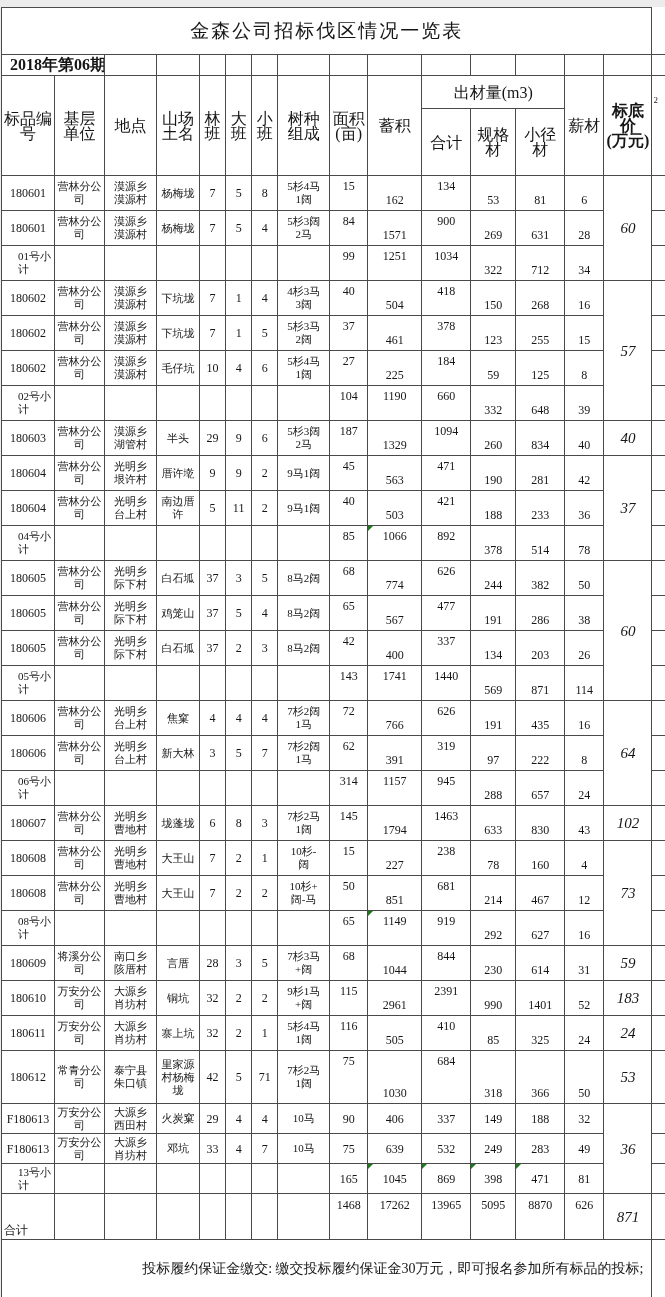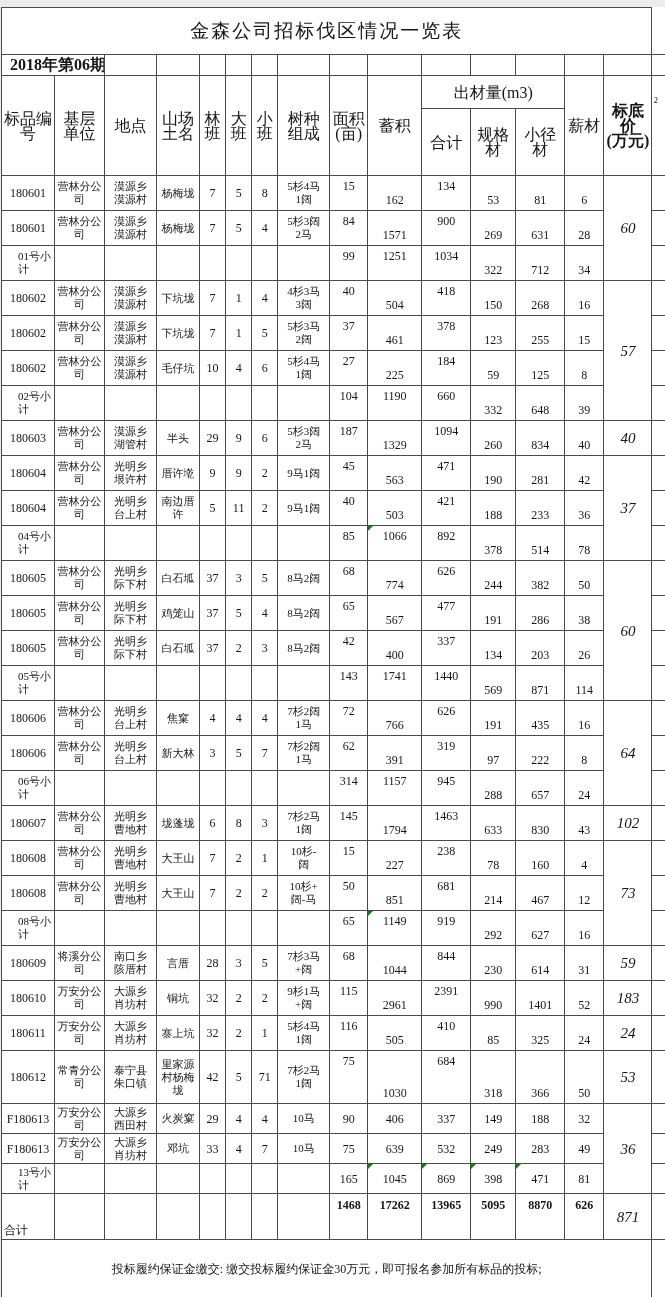--- a/index.html
+++ b/index.html
@@ -15,28 +15,28 @@
   tr.hr2 td{height:64px;}
   td.hd{font-size:16px;line-height:15px;}
   td.hd-bold{font-weight:bold;}
   td.cjk{font-size:11px;line-height:13px;}
   tr.rh{height:35px;}
   tr.rbig{height:53px;}
   tr.rflat{height:30px;}
   tr.rgrand{height:46px;}
   td.va-top{vertical-align:top;padding-top:3px;}
   td.va-bot{vertical-align:bottom;padding-bottom:3px;}
-  td.va-top2{vertical-align:top;padding-top:4px;font-weight:bold;}
+  td.va-top2{vertical-align:top;padding-top:4px;}
   td.price{font-size:15px;font-style:italic;}
   td.sub-id{text-align:left;font-size:11px;line-height:13px;padding-left:16px;}
   td.grand-id{text-align:left;vertical-align:bottom;font-size:12px;padding-left:2px;padding-bottom:2px;}
   td.sliver{border:none;border-bottom:1px solid #4a4a4a;background:#ffffff;}
   td.sliver-hd{border:none;border-bottom:1px solid #4a4a4a;vertical-align:top;text-align:left;
      font-size:9px;line-height:9px;padding:20px 0 0 1px;color:#222;}
-  td.note{height:46px;text-align:center;font-size:12px;line-height:18px;padding:6px 8px;
+  td.note{height:46px;text-align:right;font-size:14px;line-height:18px;padding:6px 8px;
      vertical-align:middle;white-space:normal;}
   .tri{position:absolute;top:0;left:0;width:0;height:0;
        border-top:5px solid #1a7a1a;border-right:5px solid transparent;}
 </style>
 </head>
 <body>
 
 <div class="sheet">
 <table>
   <colgroup>

